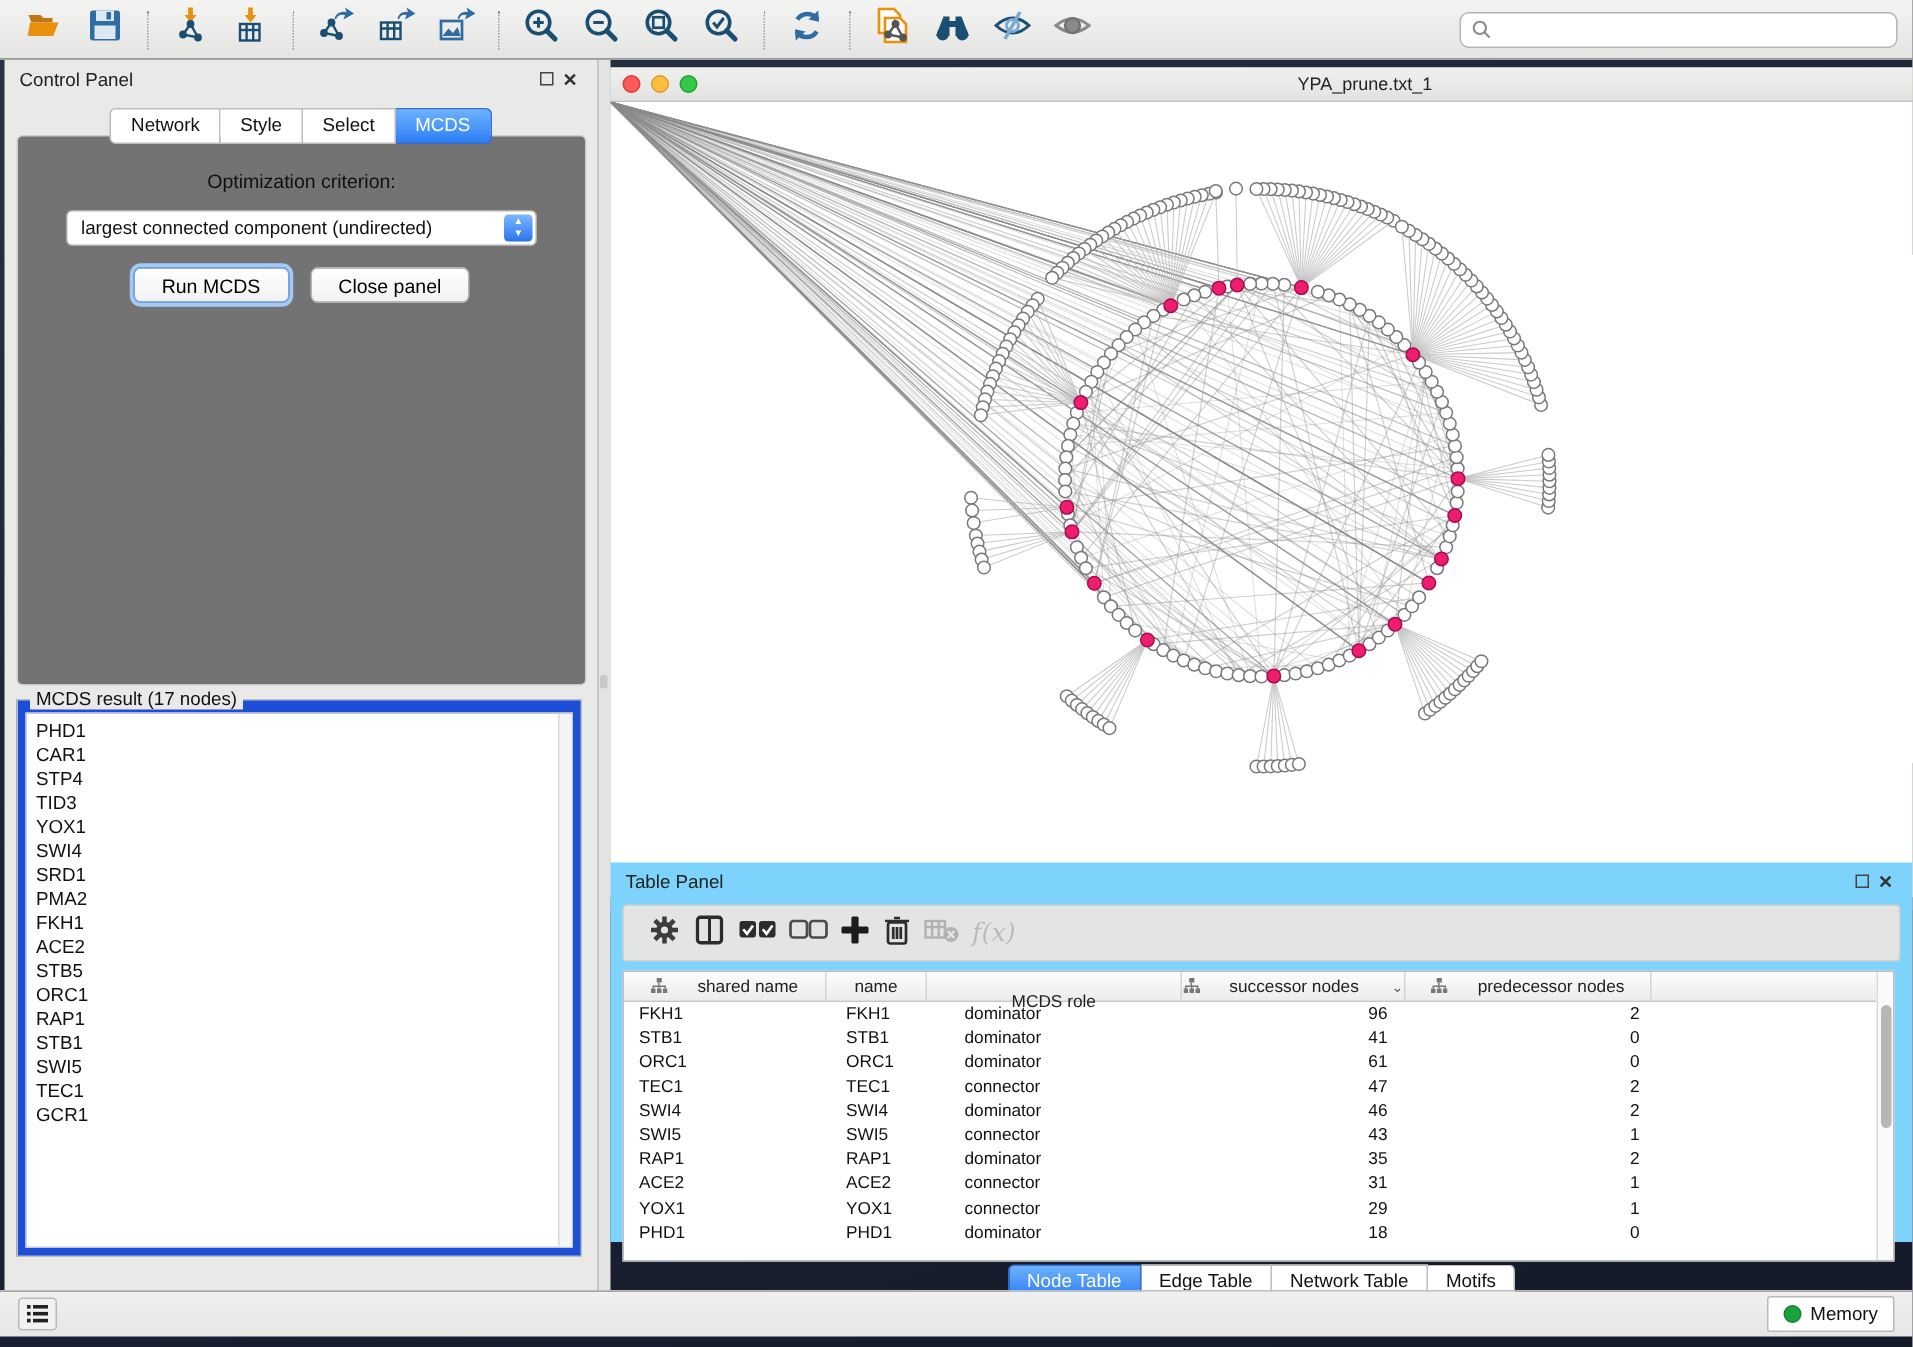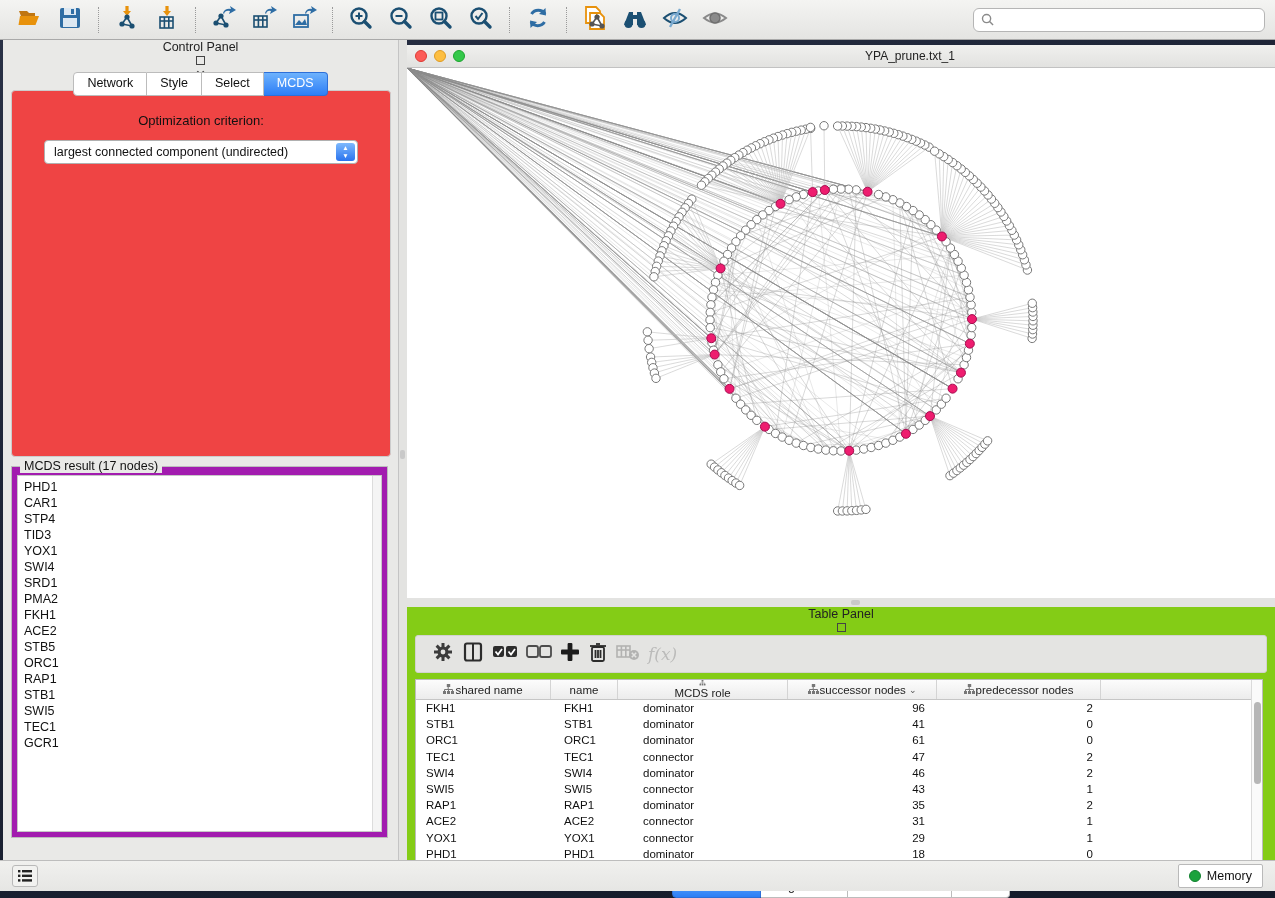--- a/index.html
+++ b/index.html
@@ -24,38 +24,38 @@
     display:flex; align-items:center; padding:0 7px; gap:5px;
   }
   #toolbar-search input { border:none; outline:none; flex:1; font-size:12px; background:transparent; font-family:"Liberation Sans",sans-serif; }
 
   
   #content { position:absolute; left:0; top:40px; width:1275px; height:820px; }
   #control-panel {
     position:absolute; left:3px; top:0; width:396px; height:820px;
     background:#e9e9e7; border-right:1px solid #c4c4c4;
   }
-  .panel-header { height:26px; display:flex; align-items:center; padding:0 10px; font-size:12.5px; color:#222;flex-direction:column; }
+  .panel-header { height:26px; display:flex; align-items:center; padding:0 10px; font-size:12.5px; color:#222; }
   .panel-header .sp { flex:1; }
   .win-btn { font-size:12px; color:#333; width:16px; text-align:center; cursor:default; line-height:14px; }
   .float-glyph { display:inline-block; width:9px; height:9px; border:1.4px solid #444; }
 
   
   #control-tabs { position:absolute; left:0; top:32px; width:100%; display:flex; justify-content:center; z-index:2; }
   .seg-tab {
     font-size:12.5px; padding:3px 13px 4px; background:#fff; border:1px solid #bcbcbc; border-left:none;
     color:#111; line-height:15px;
   }
   .seg-tab:first-child { border-left:1px solid #bcbcbc; border-radius:4px 0 0 4px; }
   .seg-tab:last-child { border-radius:0 4px 4px 0; }
   .seg-tab.active { background:linear-gradient(#6db2fd,#2d7ef6); color:#fff; border-color:#2d6fd8; }
 
   #mcds-box {
     position:absolute; left:8px; right:7px; top:50px; height:367px;
-    background:#ef4444; border:1px solid #cccccc; border-radius:4px;
+    background:#737373; border:1px solid #cccccc; border-radius:4px;
   }
   #opt-label { text-align:center; margin-top:22px; font-size:13px; }
   #criterion-select {
     margin:12px auto 0; width:314px; height:24px; background:#fff; border:1px solid #b0b0b0;
     border-radius:4px; display:flex; align-items:center; font-size:12.5px; padding-left:9px; position:relative;
   }
   #criterion-select .stepper {
     position:absolute; right:2px; top:2px; width:19px; height:18px; border-radius:3px;
     background:linear-gradient(#7db9fd,#2a73ee); color:#fff; font-size:6.5px; line-height:6.5px;
     display:flex; flex-direction:column; align-items:center; justify-content:center; gap:1px;
@@ -63,21 +63,21 @@
   #mcds-buttons { display:flex; justify-content:center; gap:14px; margin-top:14px; }
   .push-btn {
     height:24px; padding:0 18px; background:linear-gradient(#ffffff,#f1f1f1);
     border:1px solid #b6b6b6; border-radius:5px; font-size:13px; font-family:"Liberation Sans",sans-serif;
   }
   .push-btn.focused { border:1px solid #6fa8ef; box-shadow:0 0 0 2.5px #a5c9f3; }
 
   
   #result-box {
     position:absolute; left:8px; top:426px; width:377px; height:372px;
-    border:1px solid #bdbdbd; background:#a21caf;
+    border:1px solid #bdbdbd; background:#1d4ed8;
   }
   #result-legend {
     position:absolute; left:8px; top:-8px; background:#e9e9e7; padding:0 4px; font-size:12.5px;
   }
   #result-list {
     position:absolute; left:5px; top:8px; right:5px; bottom:5px; background:#fff;
     border:1px solid #c8c8c8; overflow:hidden; font-size:12.5px; line-height:16px; padding:3px 0 0 6px;
   }
   #result-scroll { position:absolute; right:0; top:0; bottom:0; width:9px; background:#f4f4f4; border-left:1px solid #dcdcdc; }
 
@@ -91,34 +91,34 @@
     height:23px; background:linear-gradient(#f0f0ee,#e2e2e0); border-bottom:1px solid #c2c2c2;
     display:flex; align-items:center; padding:0 8px; position:relative;
   }
   .traffic { width:12px; height:12px; border-radius:50%; margin-right:7px; }
   #net-title { position:absolute; left:0; right:0; text-align:center; font-size:12px; color:#222; }
   #net-canvas { position:absolute; left:0; top:23px; width:868px; height:530px; background:#fff; overflow:hidden; }
 
   #h-splitter { position:absolute; left:407px; top:558px; width:868px; height:9px; background:#e3e3e1; }
   #h-splitter .handle { width:9px; height:5px; left:444px; top:2px; }
 
-  #table-panel { position:absolute; left:407px; top:567px; width:868px; height:253px; background:#84cc16; }
+  #table-panel { position:absolute; left:407px; top:535px; width:868px; height:253px; background:#7dd3fc; }
   #table-toolbar {
     position:absolute; left:8px; top:28px; right:8px; height:38px;
     background:#e4e4e2; border:1px solid #d2d2d0; border-radius:3px;
     display:flex; align-items:center; gap:8px; padding:0 16px;
   }
   .tt-icon { display:flex; align-items:center; justify-content:center; }
   .tt-icon.disabled { opacity:.45; }
   #fx-label { font-family:"DejaVu Serif", serif; font-style:italic; font-size:17px; color:#8a8a8a; }
 
   #node-table { position:absolute; left:8px; top:72px; width:848px; height:194px; background:#fff; border:1px solid #bcbcbc; }
   #table-head { position:absolute; left:0; top:0; right:11px; height:20px; display:flex;
     background:linear-gradient(#fcfcfc,#ececec); border-bottom:1px solid #c6c6c6; }
-  .th { display:flex; align-items:center; justify-content:center; gap:1px; font-size:11.5px; color:#222;
+  .th { display:flex; align-items:center; justify-content:center; gap:20px; font-size:11.5px; color:#222;
     border-right:1px solid #d4d4d4; position:relative; }
   .th .chev { font-size:9px; color:#555; margin-left:2px; }
   #table-body { position:absolute; left:0; top:20px; right:11px; bottom:0; font-size:11.5px; }
   .tr { display:flex; height:16.2px; align-items:center; }
   .td { overflow:hidden; white-space:nowrap; }
   #table-scroll { position:absolute; right:0; top:0; width:11px; bottom:0; background:#fafafa; border-left:1px solid #dadada; }
   #table-scroll .thumb { position:absolute; left:2px; width:7px; top:22px; height:82px; background:#b6b6b6; border-radius:4px; }
 
   #bottom-tabs { position:absolute; left:0; right:0; top:268px; display:flex; justify-content:center; }
   .bt-tab { font-size:12.5px; background:#fff; border:1px solid #bcbcbc; border-left:none; padding:3px 12px 4px; }
@@ -330,20 +330,24 @@
         <div class="seg-tab active">MCDS</div>
       </div>
     <div id="mcds-box">
       <div id="opt-label">Optimization criterion:</div>
       <div id="criterion-select">
         <span>largest connected component (undirected)</span>
         <span class="stepper">
             <span>▲</span>
             <span>▼</span>
           </span>
+      </div>
+      <div id="mcds-buttons">
+        <button class="push-btn focused">Run MCDS</button>
+        <button class="push-btn">Close panel</button>
       </div>
     </div>
     <div id="result-box">
       <div id="result-legend">MCDS result (17 nodes)</div>
       <div id="result-list">
         <div id="result-items">
             <div>PHD1</div>
             <div>CAR1</div>
             <div>STP4</div>
             <div>TID3</div>

